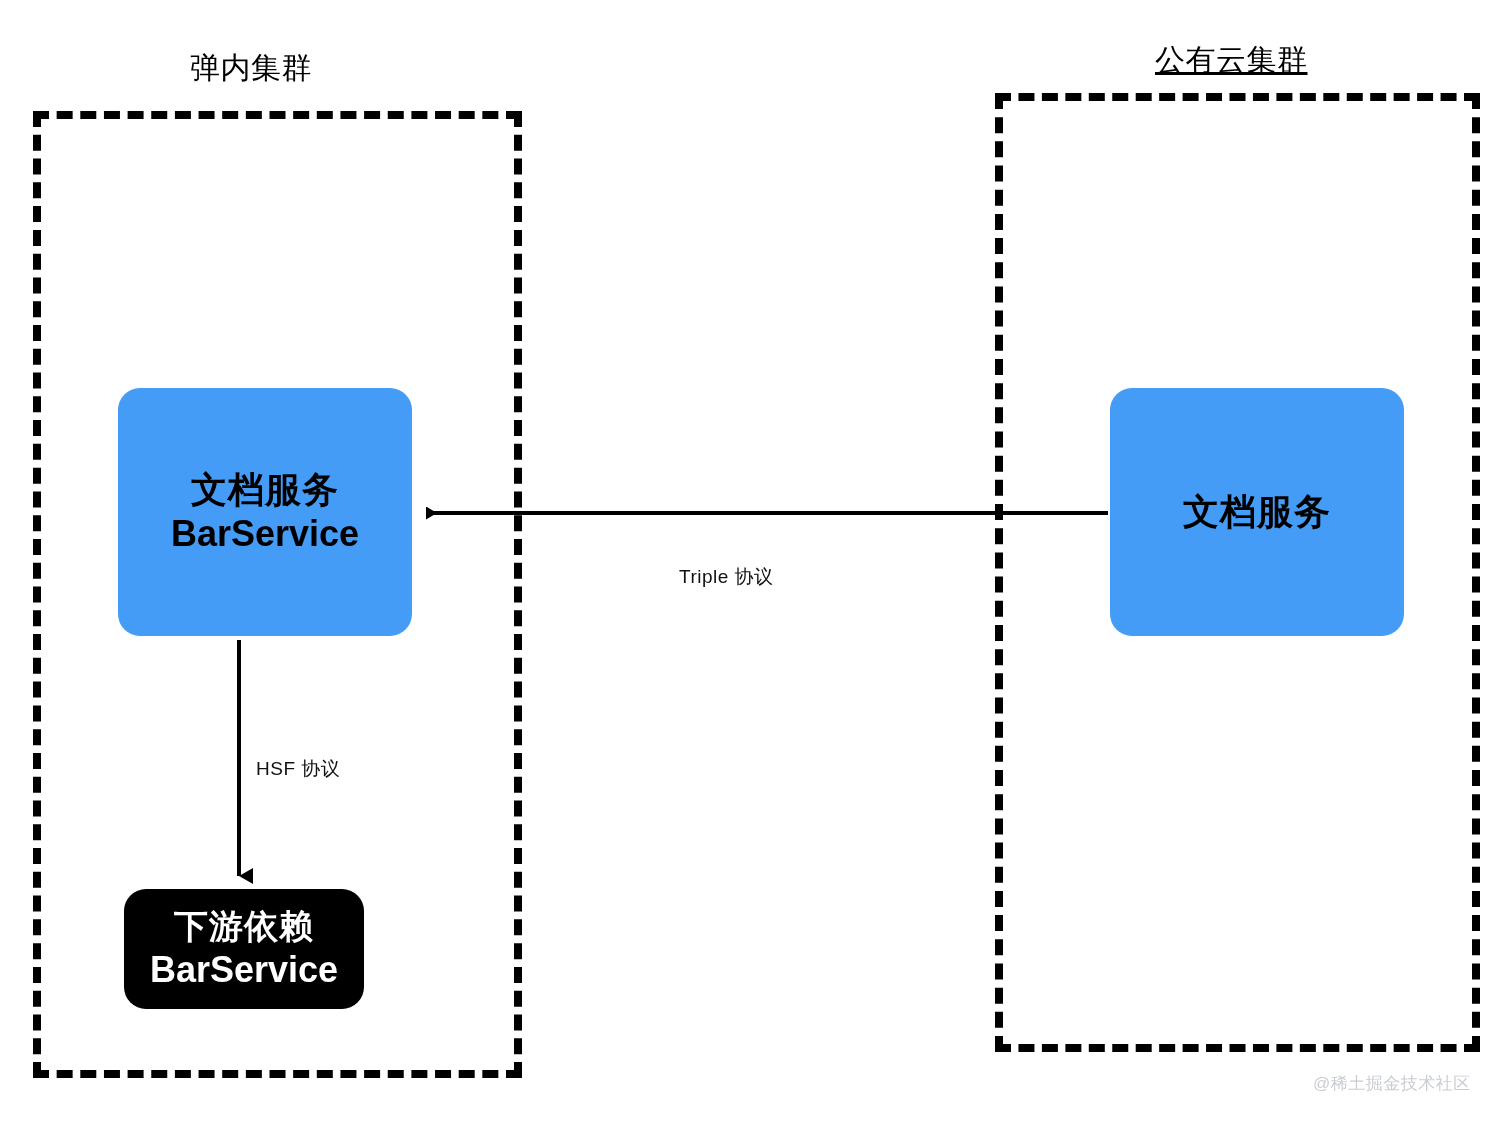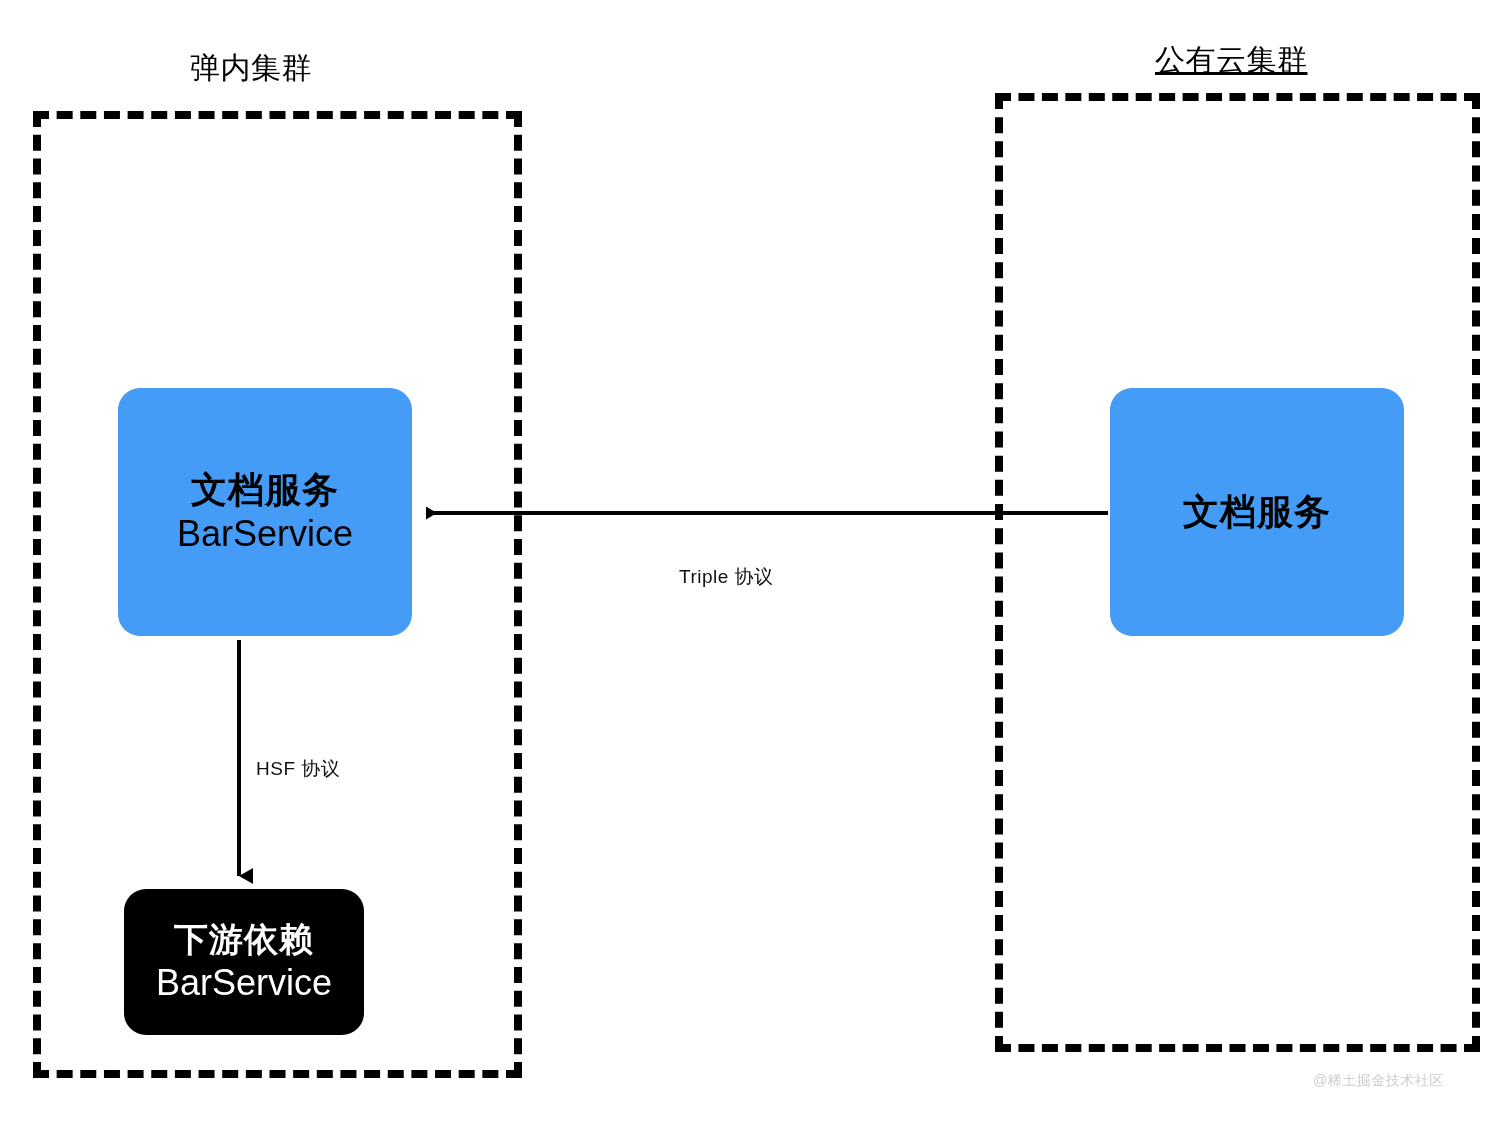--- a/index.html
+++ b/index.html
@@ -64,21 +64,21 @@
     text-align: center;
     line-height: 1.22;
   }
   .node .line-cn {
     font-size: 36px;
     font-weight: 700;
     letter-spacing: 1px;
   }
   .node .line-en {
     font-size: 36px;
-    font-weight: 400;
+    font-weight: 700;
     letter-spacing: 0px;
   }
   .node.blue {
     background: #459CF7;
     color: #000000;
   }
   .node.black {
     background: #000000;
     color: #ffffff;
   }
@@ -92,21 +92,21 @@
   #node-doc-service-cloud {
     left: 1110px;
     top: 388px;
     width: 294px;
     height: 248px;
   }
   #node-downstream {
     left: 124px;
     top: 889px;
     width: 240px;
-    height: 146px;
+    height: 120px;
   }
   #node-downstream .line-cn { font-size: 34px; }
   #node-downstream .line-en { font-size: 36px; }
 
   
   #connectors {
     position: absolute;
     left: 0;
     top: 0;
     width: 1512px;
@@ -123,21 +123,21 @@
     letter-spacing: 0.5px;
   }
   #label-triple { left: 679px; top: 564px; }
   #label-hsf    { left: 256px; top: 756px; }
 
   
   #watermark {
     position: absolute;
     left: 1313px;
     top: 1072px;
-    font-size: 14px;
+    font-size: 17px;
     color: #c9cdd2;
     white-space: nowrap;
     letter-spacing: 0.5px;
   }
 </style>
 </head>
 <body>
 
 <div id="stage">
 

